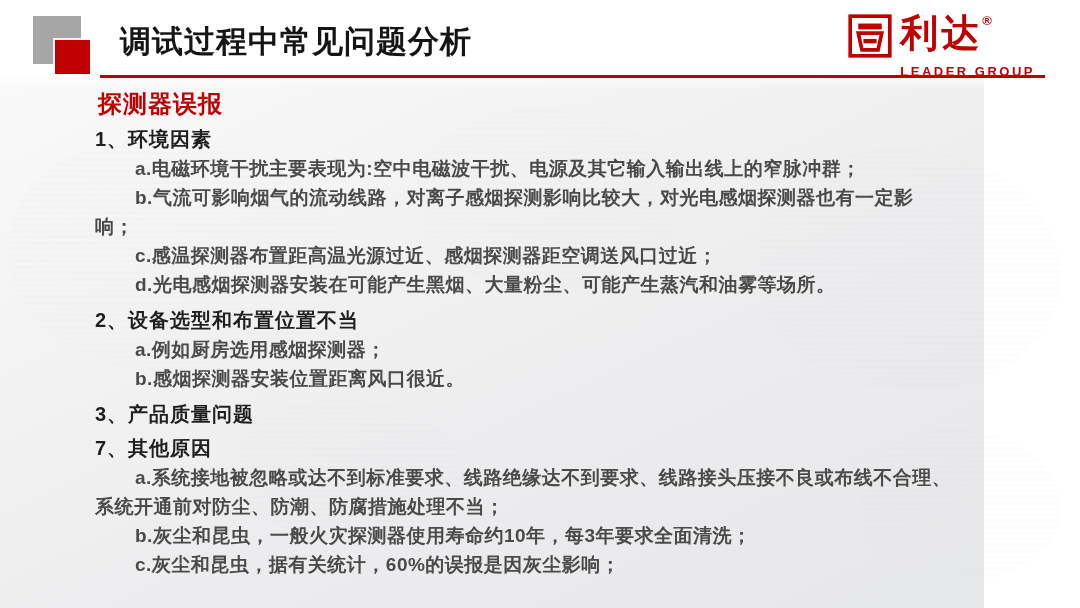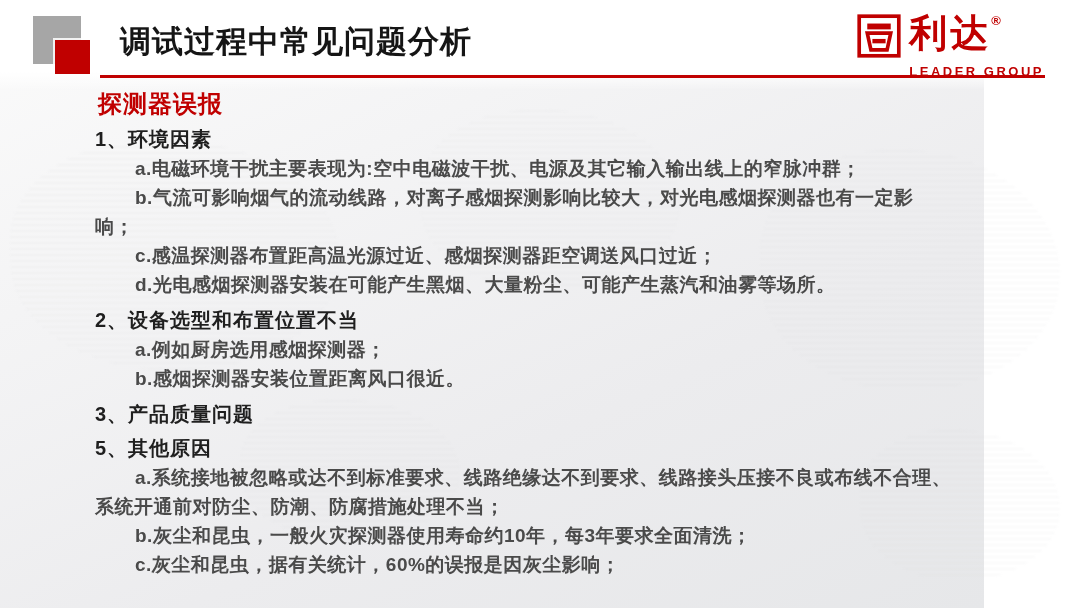--- a/index.html
+++ b/index.html
@@ -30,21 +30,21 @@
   .header{position:absolute;left:0;top:0;width:1080px;height:90px;background:linear-gradient(180deg,#ffffff 80%,rgba(255,255,255,0) 100%);}
   .sq-gray{position:absolute;left:33px;top:16px;width:48px;height:48px;background:#a6a6a6;}
   .sq-red{position:absolute;left:55px;top:40px;width:35px;height:34px;background:#c00000;box-shadow:-2px -2px 0 rgba(255,255,255,.85);}
   .page-title{
     position:absolute;left:120px;top:24px;margin:0;
     font-size:31px;line-height:36px;font-weight:800;color:#151515;letter-spacing:1px;
   }
   .title-underline{position:absolute;left:100px;top:75px;width:945px;height:3px;background:#c00000;}
 
   
-  .logo{position:absolute;right:36px;top:13px;display:flex;align-items:flex-start;}
+  .logo{position:absolute;right:45px;top:13px;display:flex;align-items:flex-start;}
   .logo-mark{width:44px;height:46px;margin-right:8px;}
   .logo-text{position:relative;color:#c00000;}
   .logo-name{font-size:38px;line-height:40px;font-weight:800;font-family:"Liberation Serif","DejaVu Serif",serif;letter-spacing:3px;}
   .logo-reg{font-size:13px;vertical-align:top;font-weight:700;}
   .logo-sub{font-size:13px;font-weight:700;letter-spacing:2.5px;margin-top:11px;}
 
   
   .content{position:absolute;left:95px;top:90px;right:32px;}
   .heading{font-size:24px;line-height:28px;font-weight:800;color:#c00000;letter-spacing:1px;margin:0 0 8px 3px;}
   .section-title{font-size:20px;line-height:25px;font-weight:800;color:#1f1f1f;letter-spacing:1px;margin:9px 0 2px 0;}
@@ -98,21 +98,21 @@
         </div>
         <div class="section">
           <div class="section-title">2、设备选型和布置位置不当</div>
           <div class="section-item">a.例如厨房选用感烟探测器；</div>
           <div class="section-item">b.感烟探测器安装位置距离风口很近。</div>
         </div>
         <div class="section">
           <div class="section-title">3、产品质量问题</div>
         </div>
         <div class="section">
-          <div class="section-title">5、其他原因</div>
+          <div class="section-title">7、其他原因</div>
           <div class="section-item">a.系统接地被忽略或达不到标准要求、线路绝缘达不到要求、线路接头压接不良或布线不合理、系统开通前对防尘、防潮、防腐措施处理不当；</div>
           <div class="section-item">b.灰尘和昆虫，一般火灾探测器使用寿命约10年，每3年要求全面清洗；</div>
           <div class="section-item">c.灰尘和昆虫，据有关统计，60%的误报是因灰尘影响；</div>
         </div>
       </div>
   </div>
 
 </div>
 
 </body></html>

